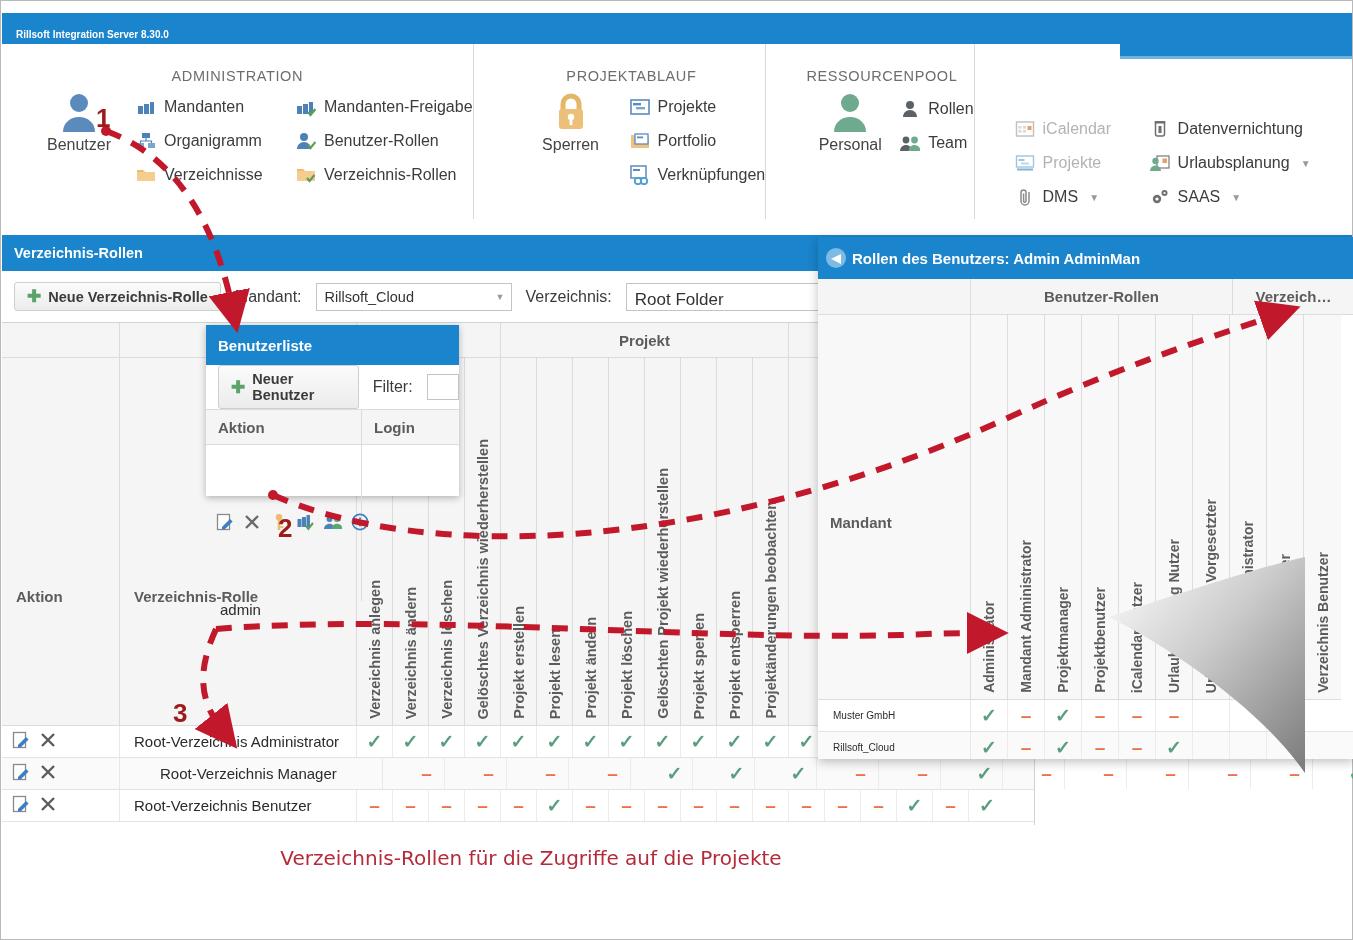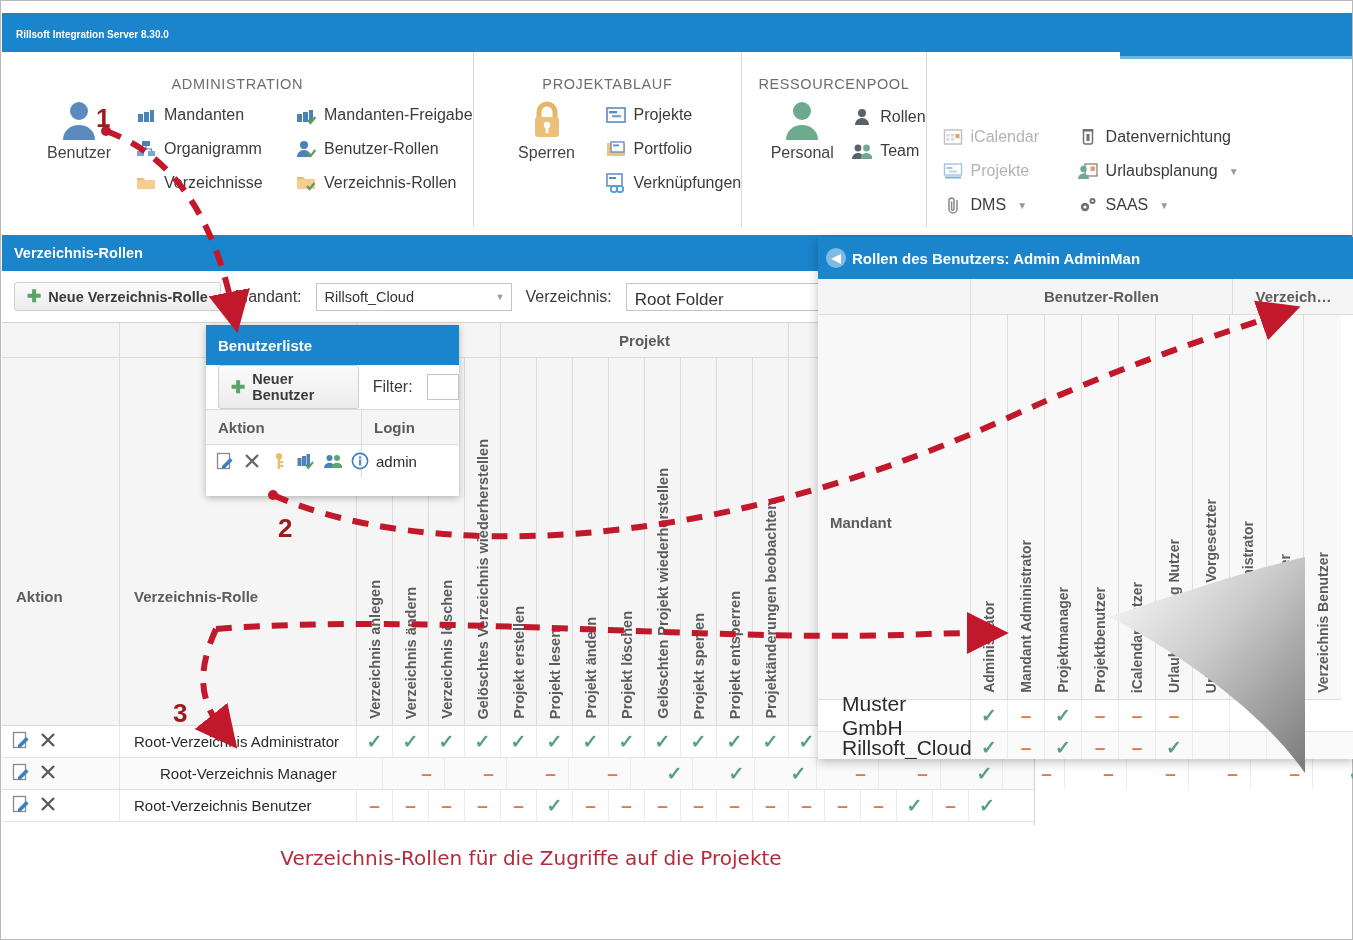--- a/index.html
+++ b/index.html
@@ -21,23 +21,24 @@
     position:absolute;left:1px;top:12px;width:1350px;height:46px;
     background:#1a84cd;
     color:#fff;
     font-weight:bold;font-size:10px;
     display:flex;align-items:center;
     padding-left:14px;box-sizing:border-box;
     border-bottom:3px solid #6cb4e0;
   }
   
   .ribbon{
-    position:absolute;left:1px;top:51px;width:1118px;height:180px;
+    position:absolute;left:1px;top:43px;width:1118px;height:180px;
     background:#fff;
     display:flex;
+    gap:24px;
   }
   .rgroup{position:relative;height:175px;box-sizing:border-box;}
   .rgroup.sep{border-right:1px solid #d8d8d8;}
   .rgtitle{
     text-align:center;color:#6d6d6d;font-size:14.5px;
     letter-spacing:.6px;padding-top:24px;
   }
   .bigbtn{
     display:flex;flex-direction:column;align-items:center;
     width:98px;
@@ -142,21 +143,21 @@
     box-sizing:border-box;background:#fff;
   }
   .ovl-users .ohrow{
     height:34px;display:flex;border-top:1px solid #dcdcdc;border-bottom:1px solid #dcdcdc;
     background:#f5f5f5;
   }
   .ovl-users .oh{
     display:flex;align-items:center;font-size:15px;font-weight:bold;color:#5c5c5c;
     box-sizing:border-box;
   }
-  .ovl-users .orow{height:33px;display:flex;background:#fff;}
+  .ovl-users .orow{height:33px;display:flex;background:#fff;flex-direction:column;}
   .ovl-users .ocell{display:flex;align-items:center;box-sizing:border-box;}
   .minifilter{width:36px;height:26px;border:1px solid #c4c4c4;background:#fff;box-sizing:border-box;}
 
   
   .ovl-roles{
     position:absolute;left:817px;top:236px;width:536px;height:522px;
     background:#fff;z-index:50;
     box-shadow:0 3px 10px rgba(0,0,0,.25);
     overflow:hidden;
   }
@@ -182,21 +183,21 @@
     display:flex;align-items:flex-end;justify-content:center;padding-bottom:6px;overflow:hidden;
   }
   .rvh span{writing-mode:vertical-rl;transform:rotate(180deg);font-size:14px;font-weight:bold;color:#5c5c5c;white-space:nowrap;}
   .rleft{
     width:153px;flex:0 0 153px;border-right:1px solid #dcdcdc;border-bottom:1px solid #dcdcdc;
     background:#f8f8f8;box-sizing:border-box;display:flex;align-items:flex-end;
     font-size:15px;font-weight:bold;color:#5c5c5c;padding:0 0 168px 12px;
   }
   .rrow{display:flex;height:31px;border-bottom:1px solid #e3e3e3;}
   .rrow.alt{background:#fafafa;}
-  .rc-name{width:153px;flex:0 0 153px;display:flex;align-items:center;padding-left:24px;box-sizing:border-box;font-size:21px;color:#2b2b2b;border-right:1px solid #e8e8e8;}
+  .rc-name{width:153px;flex:0 0 153px;display:flex;align-items:center;padding-left:15px;box-sizing:border-box;font-size:10px;color:#2b2b2b;border-right:1px solid #e8e8e8;}
   .rc{width:37px;flex:0 0 37px;display:flex;align-items:center;justify-content:center;border-right:1px solid #ececec;box-sizing:border-box;}
 
   
   .curl{
     position:absolute;left:1108px;top:556px;width:196px;height:216px;
     z-index:60;pointer-events:none;
   }
 
   
   .anno{position:absolute;z-index:80;pointer-events:none;}

